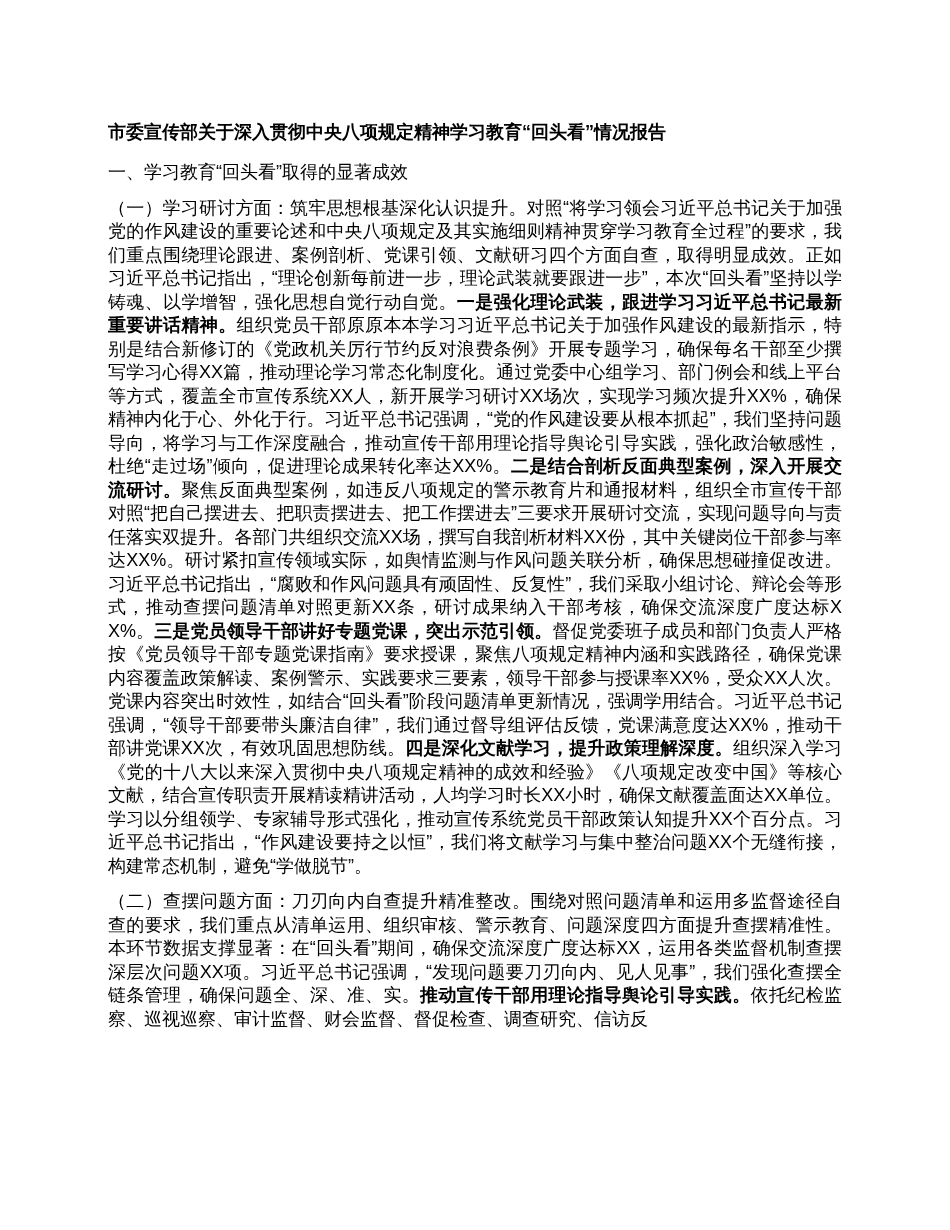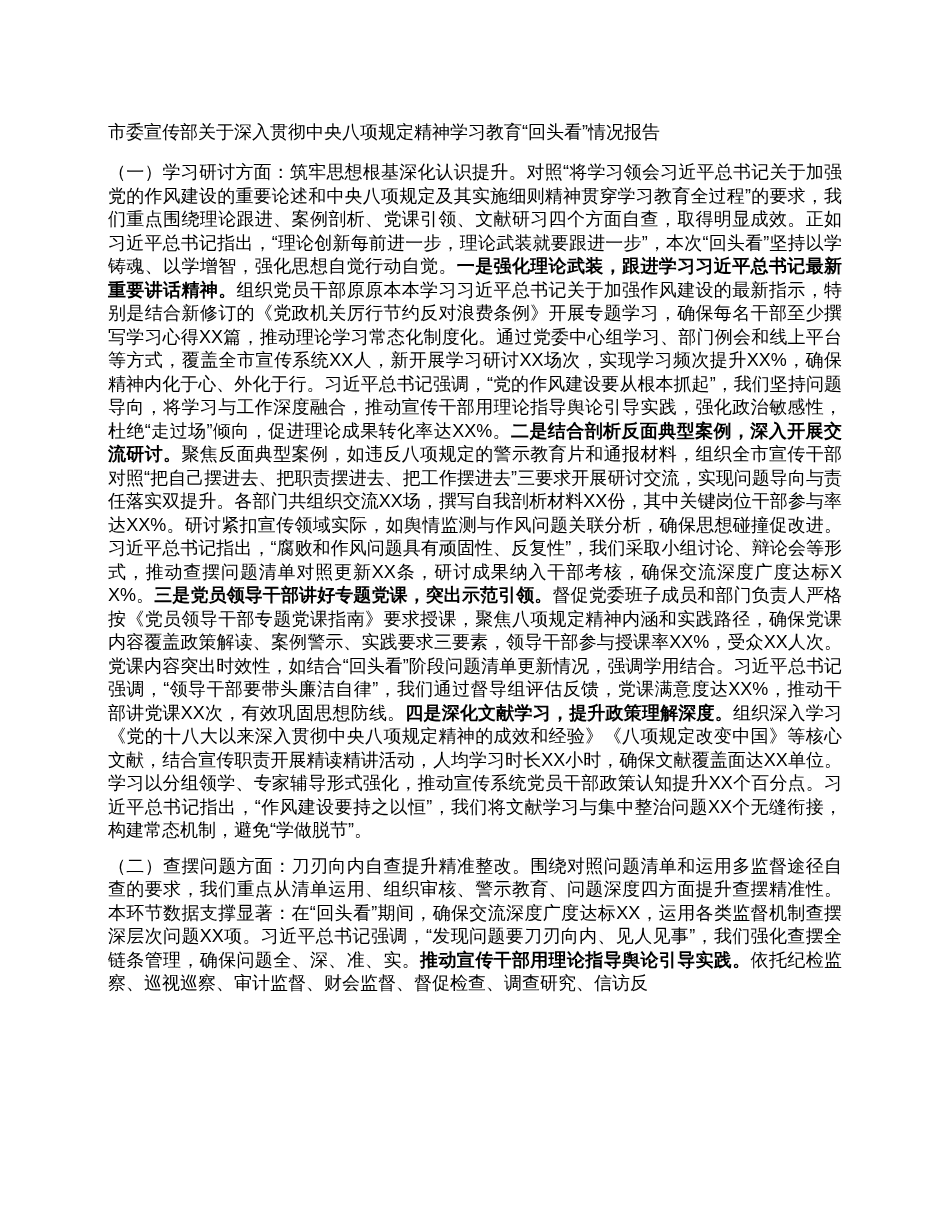--- a/index.html
+++ b/index.html
@@ -12,21 +12,21 @@
     font-family: "Liberation Sans", "DejaVu Sans", sans-serif;
   }
   .page {
     width: 950px;
     height: 1230px;
     background: #ffffff;
     padding: 120px 108px 0 108px;
   }
   .doc-title {
     font-size: 18px;
-    font-weight: normal;
+    font-weight: bold;
     line-height: 24px;
     margin-bottom: 17px;
     text-align: left;
   }
   .doc-para, .doc-heading {
     font-size: 18px;
     line-height: 23.5px;
     text-align: justify;
     margin-bottom: 12px;
     word-break: break-all;
@@ -37,16 +37,17 @@
   .doc-para strong, .doc-heading strong {
     font-weight: bold;
   }
 </style>
 </head>
 <body>
 
 <div class="page">
   <h1 class="doc-title">市委宣传部关于深入贯彻中央八项规定精神学习教育“回头看”情况报告</h1>
   <div id="doc-body">
+      <p class="doc-heading"><span>一、学习教育“回头看”取得的显著成效</span></p>
       <p class="doc-para"><span>（一）学习研讨方面：筑牢思想根基深化认识提升。对照“将学习领会习近平总书记关于加强党的作风建设的重要论述和中央八项规定及其实施细则精神贯穿学习教育全过程”的要求，我们重点围绕理论跟进、案例剖析、党课引领、文献研习四个方面自查，取得明显成效。正如习近平总书记指出，“理论创新每前进一步，理论武装就要跟进一步”，本次“回头看”坚持以学铸魂、以学增智，强化思想自觉行动自觉。</span><strong>一是强化理论武装，跟进学习习近平总书记最新重要讲话精神。</strong><span>组织党员干部原原本本学习习近平总书记关于加强作风建设的最新指示，特别是结合新修订的《党政机关厉行节约反对浪费条例》开展专题学习，确保每名干部至少撰写学习心得XX篇，推动理论学习常态化制度化。通过党委中心组学习、部门例会和线上平台等方式，覆盖全市宣传系统XX人，新开展学习研讨XX场次，实现学习频次提升XX%，确保精神内化于心、外化于行。习近平总书记强调，“党的作风建设要从根本抓起”，我们坚持问题导向，将学习与工作深度融合，推动宣传干部用理论指导舆论引导实践，强化政治敏感性，杜绝“走过场”倾向，促进理论成果转化率达XX%。</span><strong>二是结合剖析反面典型案例，深入开展交流研讨。</strong><span>聚焦反面典型案例，如违反八项规定的警示教育片和通报材料，组织全市宣传干部对照“把自己摆进去、把职责摆进去、把工作摆进去”三要求开展研讨交流，实现问题导向与责任落实双提升。各部门共组织交流XX场，撰写自我剖析材料XX份，其中关键岗位干部参与率达XX%。研讨紧扣宣传领域实际，如舆情监测与作风问题关联分析，确保思想碰撞促改进。习近平总书记指出，“腐败和作风问题具有顽固性、反复性”，我们采取小组讨论、辩论会等形式，推动查摆问题清单对照更新XX条，研讨成果纳入干部考核，确保交流深度广度达标XX%。</span><strong>三是党员领导干部讲好专题党课，突出示范引领。</strong><span>督促党委班子成员和部门负责人严格按《党员领导干部专题党课指南》要求授课，聚焦八项规定精神内涵和实践路径，确保党课内容覆盖政策解读、案例警示、实践要求三要素，领导干部参与授课率XX%，受众XX人次。党课内容突出时效性，如结合“回头看”阶段问题清单更新情况，强调学用结合。习近平总书记强调，“领导干部要带头廉洁自律”，我们通过督导组评估反馈，党课满意度达XX%，推动干部讲党课XX次，有效巩固思想防线。</span><strong>四是深化文献学习，提升政策理解深度。</strong><span>组织深入学习《党的十八大以来深入贯彻中央八项规定精神的成效和经验》《八项规定改变中国》等核心文献，结合宣传职责开展精读精讲活动，人均学习时长XX小时，确保文献覆盖面达XX单位。学习以分组领学、专家辅导形式强化，推动宣传系统党员干部政策认知提升XX个百分点。习近平总书记指出，“作风建设要持之以恒”，我们将文献学习与集中整治问题XX个无缝衔接，构建常态机制，避免“学做脱节”。</span></p>
       <p class="doc-para"><span>（二）查摆问题方面：刀刃向内自查提升精准整改。围绕对照问题清单和运用多监督途径自查的要求，我们重点从清单运用、组织审核、警示教育、问题深度四方面提升查摆精准性。本环节数据支撑显著：在“回头看”期间，确保交流深度广度达标XX，运用各类监督机制查摆深层次问题XX项。习近平总书记强调，“发现问题要刀刃向内、见人见事”，我们强化查摆全链条管理，确保问题全、深、准、实。</span><strong>推动宣传干部用理论指导舆论引导实践。</strong><span>依托纪检监察、巡视巡察、审计监督、财会监督、督促检查、调查研究、信访反</span></p>
     </div>
 </div>
 
 </body></html>

